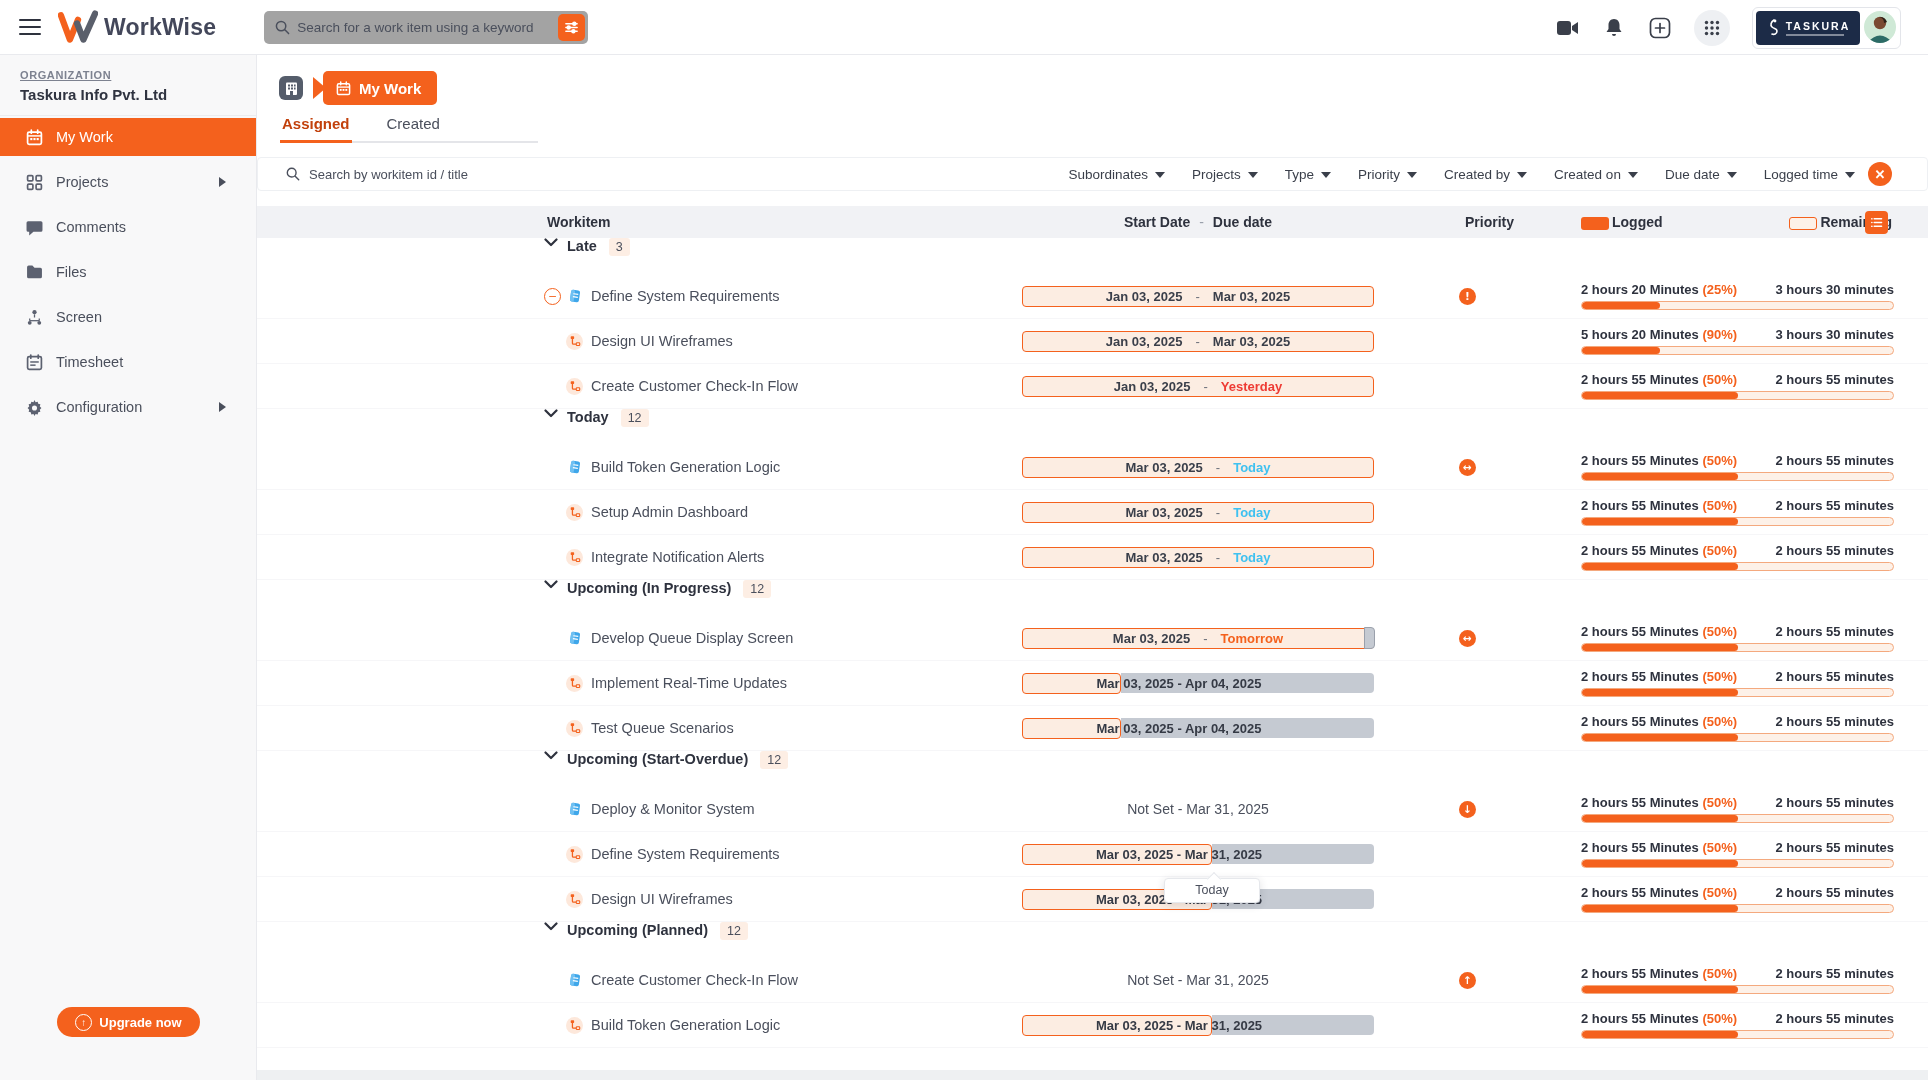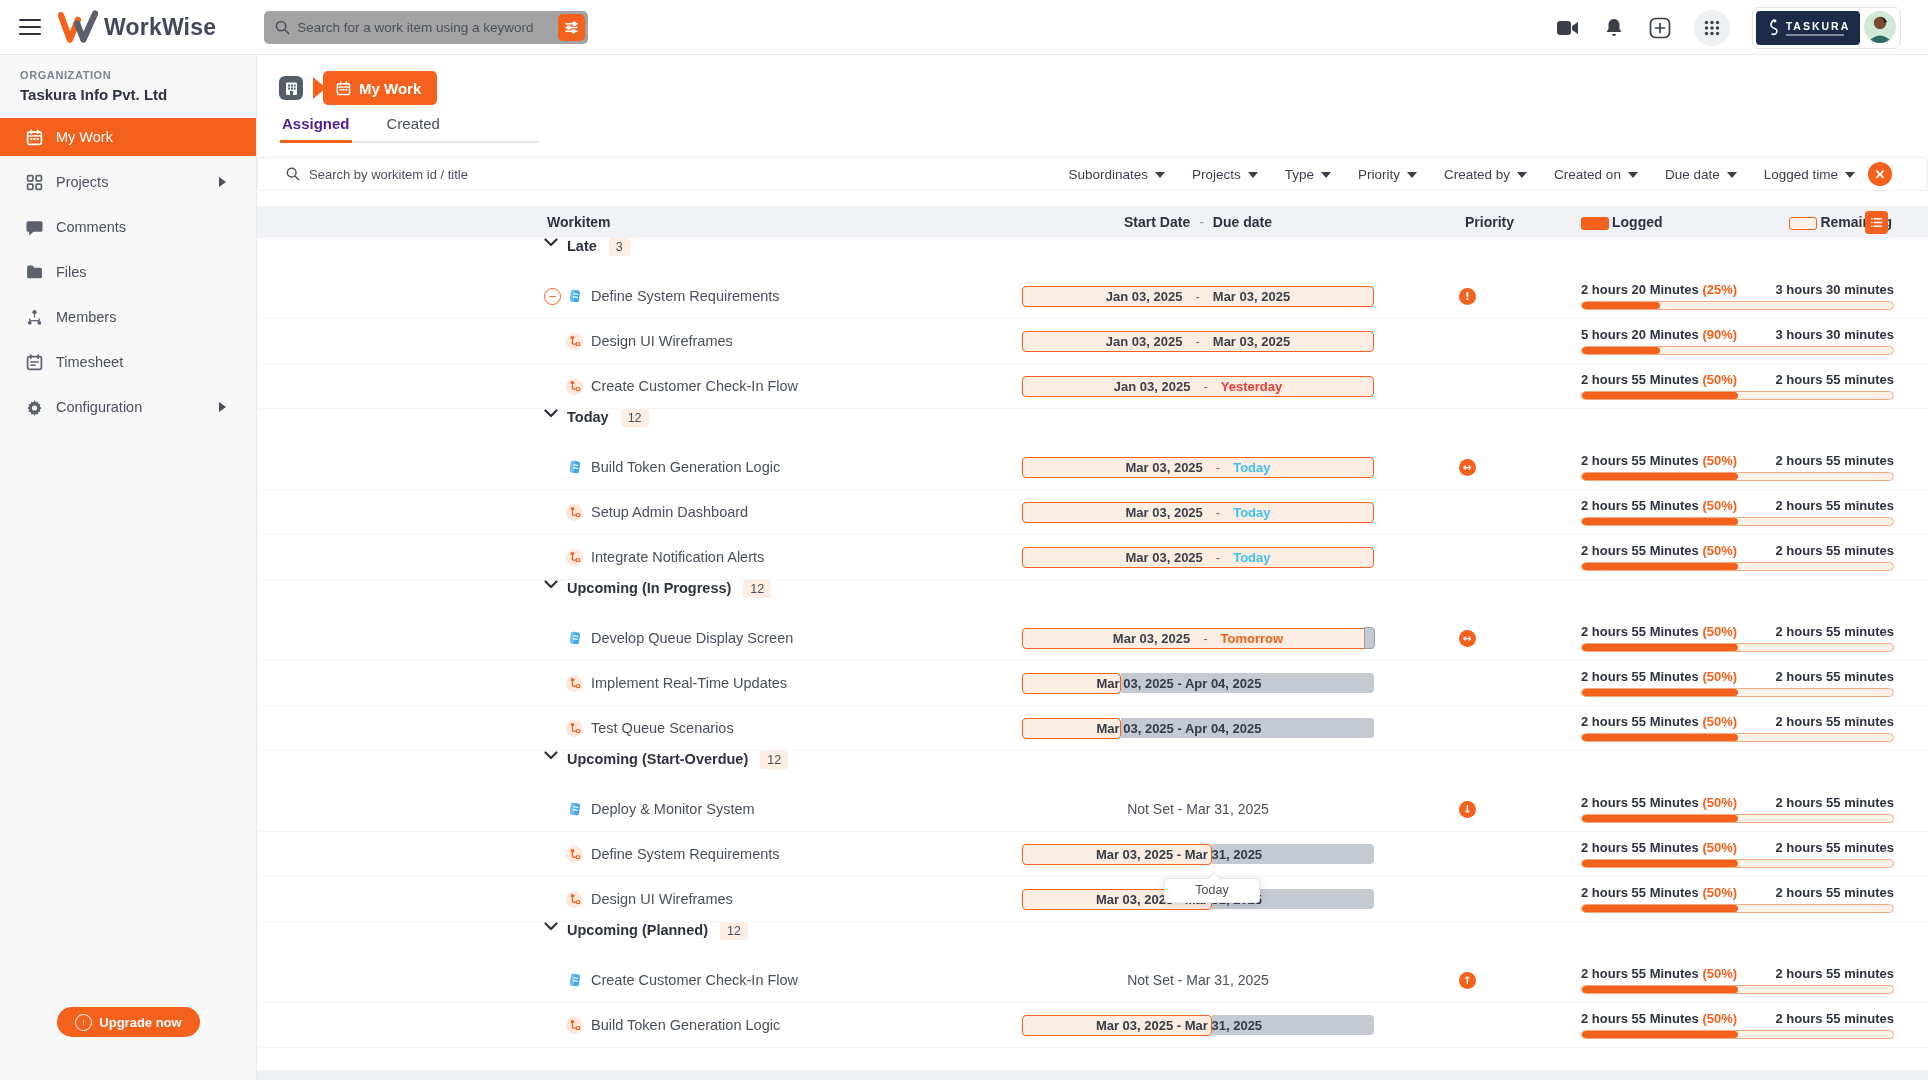--- a/index.html
+++ b/index.html
@@ -21,40 +21,40 @@
   .grid-circle { width:36px; height:36px; border-radius:50%; background:#eef0f3; display:flex; align-items:center; justify-content:center; cursor:pointer; }
   .brand-box { width:149px; height:42px; border:1px solid #e3e5ea; background:#fff; border-radius:6px; display:flex; align-items:flex-start; padding:3px; gap:4px; cursor:pointer; }
   .brand-navy { width:104px; height:34px; background:#1c2b47; border-radius:4px; display:flex; align-items:center; justify-content:center; gap:4px; }
   .brand-name { color:#fff; font-size:10.5px; font-weight:bold; letter-spacing:2px; }
   .brand-sub { width:58px; height:2px; background:rgba(255,255,255,.45); margin-top:2px; }
   .avatar { width:32px; height:32px; border-radius:50%; overflow:hidden; flex:none; }
 
   
   .sidebar { position:absolute; top:55px; left:0; width:257px; height:1025px; background:#f8f8f9; border-right:1px solid #e9eaee; }
   .org-block { padding:14px 0 12px 20px; border-bottom:1px solid #ebecef; }
-  .org-label { font-size:11px; font-weight:bold; letter-spacing:.6px; color:#7d8290; }
+  .org-label { font-size:11px; font-weight:bold; letter-spacing:.6px; color:#7d8290;text-decoration:underline; }
   .org-name { font-size:15px; font-weight:bold; color:#2f3340; margin-top:5px; }
   .side-nav { margin-top:2px; }
   .side-item { height:38px; display:flex; align-items:center; padding-left:25px; color:#4a4f5c; font-size:14.5px; cursor:pointer; position:relative; margin-bottom:7px; }
   .side-item .s-ic { width:18px; height:18px; margin-right:13px; display:flex; align-items:center; justify-content:center; color:#5c6170; }
   .side-item.active { background:#f4611d; color:#fff; }
   .side-item.active .s-ic { color:#fff; }
   .side-chev { position:absolute; right:30px; width:0; height:0; border-left:7px solid #4a4f5c; border-top:5px solid transparent; border-bottom:5px solid transparent; }
   .upgrade-btn { position:absolute; left:57px; top:952px; width:143px; height:30px; background:#f4611d; border-radius:16px; color:#fff; font-size:13px; font-weight:bold; display:flex; align-items:center; justify-content:center; gap:7px; cursor:pointer; }
   .up-circ { width:17px; height:17px; border-radius:50%; border:1.6px solid #fff; display:flex; align-items:center; justify-content:center; font-size:10px; }
 
   
   .main { position:absolute; top:55px; left:257px; width:1671px; height:1025px; background:#fff; }
   .crumb-row { display:flex; align-items:center; margin:16px 0 0 22px; height:34px; }
   .bld-btn { width:24px; height:24px; background:#555d6b; border-radius:6px; display:flex; align-items:center; justify-content:center; cursor:pointer; }
   .crumb-arrow { width:0; height:0; border-left:13px solid #f4611d; border-top:11px solid transparent; border-bottom:11px solid transparent; margin-left:10px; }
   .crumb-tag { height:34px; background:#f4611d; border-radius:5px; color:#fff; display:flex; align-items:center; gap:8px; padding:0 16px 0 13px; margin-left:-3px; font-size:15px; font-weight:bold; cursor:pointer; }
   .tabs-row { display:flex; margin:6px 0 0 23px; width:258px; border-bottom:2px solid #e4e5e9; }
   .tab { font-size:15px; padding:4px 2px 8px; cursor:pointer; color:#4a4f5c; }
-  .tab.active { color:#4c1d95; font-weight:bold; border-bottom:3px solid #f4611d; margin-bottom:-2px; }
+  .tab.active { color:#c2410c; font-weight:bold; border-bottom:3px solid #f4611d; margin-bottom:-2px; }
   .tab + .tab { margin-left:33px; }
 
   .filter-bar { margin:14px 0 0 0; height:34px; display:flex; align-items:center; position:relative; border:1px solid #eef0f3; border-radius:4px; background:#fff; }
   .fb-search { display:flex; align-items:center; margin-left:28px; flex:1; }
   .fb-search input { border:none; outline:none; font-size:13px; color:#3a3f4a; font-family:inherit; margin-left:9px; width:420px; }
   .fb-search input::placeholder { color:#4a4f5c; }
   .fb-filters { display:flex; align-items:center; gap:27px; margin-right:72px; }
   .fb-item { display:flex; align-items:center; font-size:13.5px; color:#3a3f4a; cursor:pointer; white-space:nowrap; }
   .caret { width:0; height:0; border-top:6px solid #3a3f4a; border-left:5px solid transparent; border-right:5px solid transparent; margin-left:7px; margin-top:2px; }
   .fb-clear { position:absolute; right:35px; width:24px; height:24px; border-radius:50%; background:#f4611d; color:#fff; display:flex; align-items:center; justify-content:center; font-size:13px; font-weight:bold; cursor:pointer; }
@@ -265,21 +265,21 @@
         <span class="s-ic">
           <svg width="17" height="17" viewBox="0 0 16 16" fill="currentColor">
             <circle cx="8" cy="3" r="2"></circle>
             <path d="M8 5 v3" stroke="currentColor" stroke-width="1.2" fill="none"></path>
             <path d="M3.5 11 h9" stroke="currentColor" stroke-width="1.2" fill="none"></path>
             <path d="M3.5 9 v2 M12.5 9 v2" stroke="currentColor" stroke-width="1.2" fill="none"></path>
             <circle cx="3.5" cy="13" r="1.8"></circle>
             <circle cx="12.5" cy="13" r="1.8"></circle>
           </svg>
         </span>
-        <span>Members</span>
+        <span>Screen</span>
       </div>
       <div class="side-item">
         <span class="s-ic">
           <svg width="17" height="17" viewBox="0 0 16 16">
             <rect x="1.5" y="2.5" width="13" height="12" rx="1.5" fill="none" stroke="currentColor" stroke-width="1.6"></rect>
             <line x1="4.5" y1="1" x2="4.5" y2="4" stroke="currentColor" stroke-width="1.6" stroke-linecap="round"></line>
             <line x1="11.5" y1="1" x2="11.5" y2="4" stroke="currentColor" stroke-width="1.6" stroke-linecap="round"></line>
             <line x1="4" y1="7.5" x2="12" y2="7.5" stroke="currentColor" stroke-width="1.4"></line>
             <line x1="4" y1="10.5" x2="9" y2="10.5" stroke="currentColor" stroke-width="1.4"></line>
           </svg>

